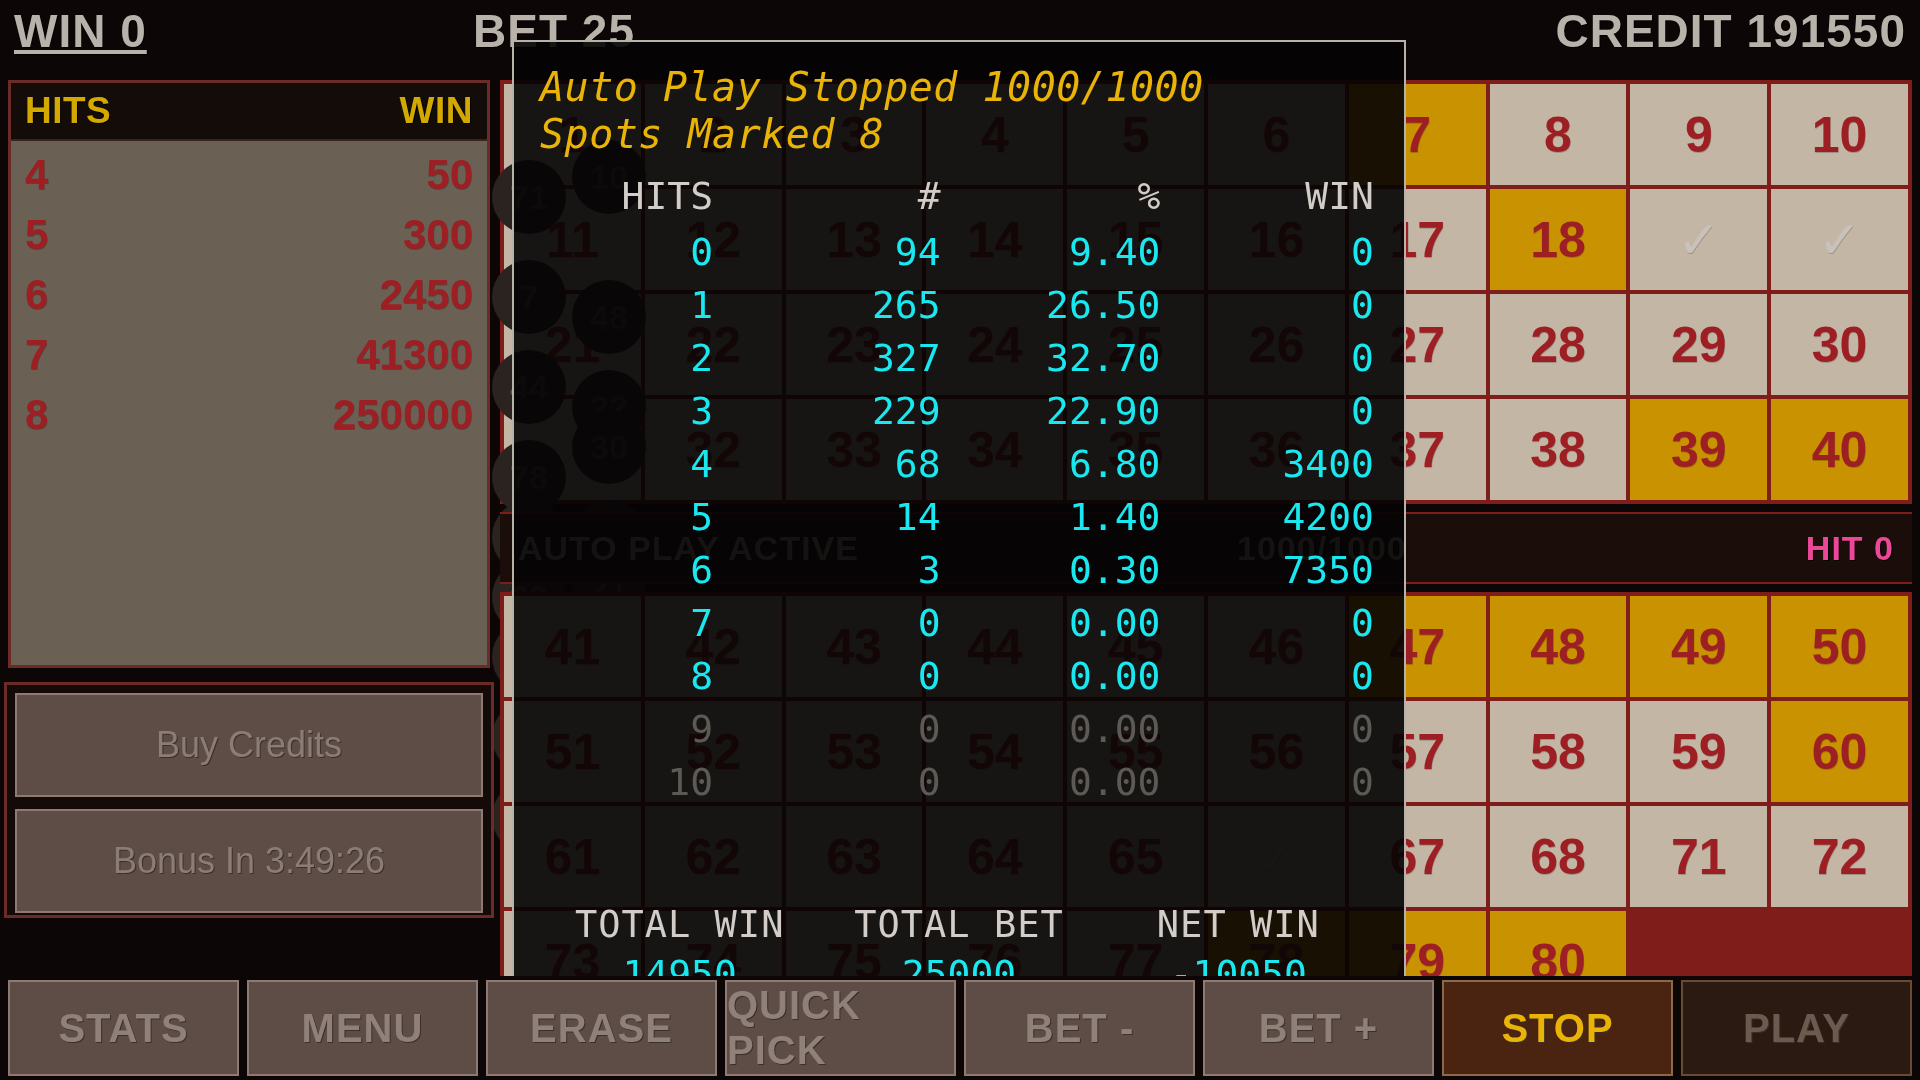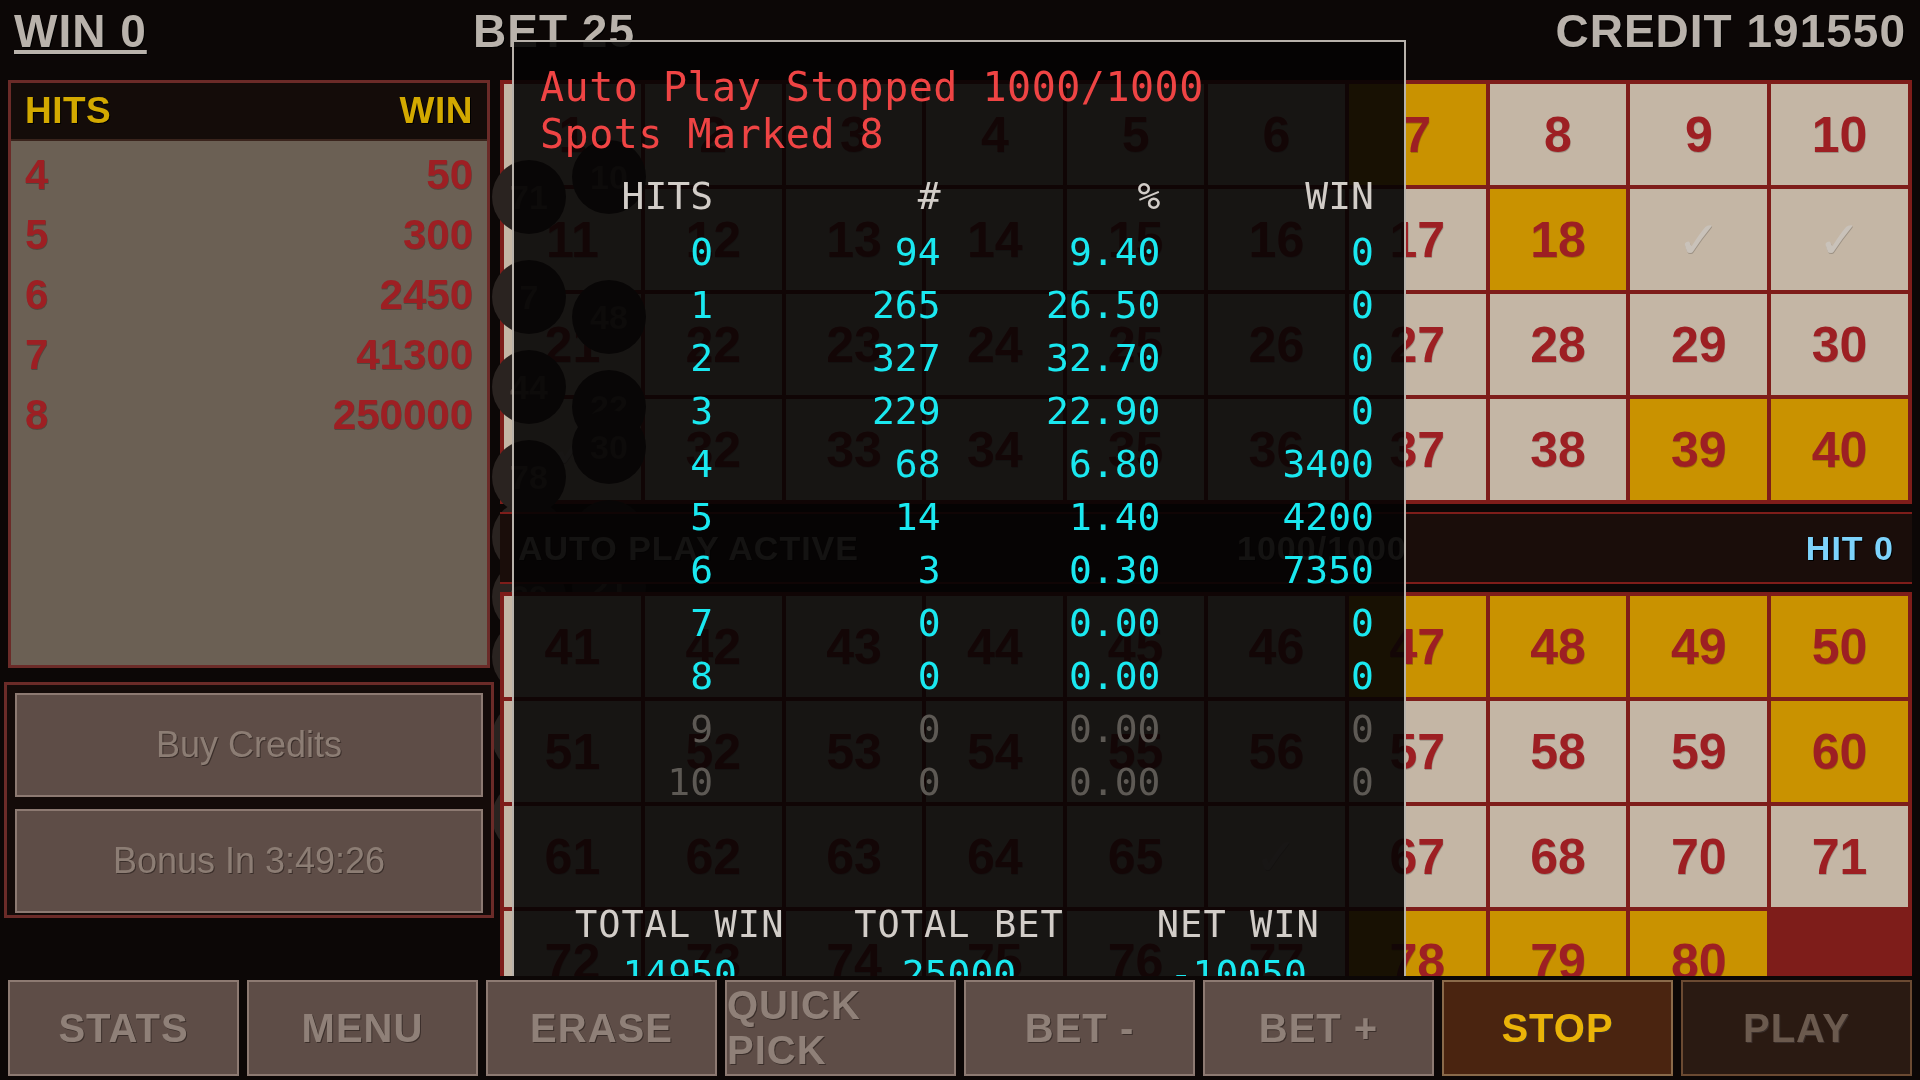--- a/index.html
+++ b/index.html
@@ -91,21 +91,21 @@
     width: 1412px; height: 72px;
     background: #1a0d0a;
     border-top: 2px solid #7e1d1a; border-bottom: 2px solid #7e1d1a;
     display: flex; align-items: center; justify-content: space-between;
     padding: 0 18px;
   }
   .statusbar span {
     font-size: 34px; font-weight: bold; color: #a79e96;
     letter-spacing: 1px; text-shadow: 1px 1px 0 #000;
   }
-  .statusbar .sb-hit { color: #7dd3fc; margin-left: 21px; }
+  .statusbar .sb-hit { color: #ec4899; margin-left: 21px; }
 
   
   .balls { position: absolute; left: 0; top: 0; width: 1412px; height: 424px; }
   .ball {
     position: absolute; width: 74px; height: 74px; border-radius: 50%;
     background: #2a2320;
     display: flex; align-items: center; justify-content: center;
     font-size: 34px; font-weight: bold; color: #5a4f49;
   }
 
@@ -127,22 +127,22 @@
   
   .dialog {
     position: absolute; left: 512px; top: 40px;
     width: 894px; height: 980px;
     background: rgba(4,3,3,0.90);
     border: 2px solid #b8b2ab;
     padding: 22px 26px 0 26px;
   }
   .dlg-title {
     font-family: "DejaVu Sans Mono", "Liberation Mono", monospace;
-    font-size: 40px; color: #ef4444; letter-spacing: 0.5px;
-    line-height: 1.18; white-space: nowrap;
+    font-size: 40px; color: #eab308; letter-spacing: 0.5px;
+    line-height: 1.18; white-space: nowrap; font-style: italic;
   }
   .dlg-table {
     margin-top: 16px;
     font-family: "DejaVu Sans Mono", "Liberation Mono", monospace;
     width: 100%;
     border-collapse: collapse;
   }
   .dlg-table th {
     font-size: 38px; font-weight: normal; color: #d2cdc8;
     padding: 0 0 8px 0;
@@ -267,21 +267,20 @@
         <div class="cell">59</div>
         <div class="cell marked">60</div>
         <div class="cell">61</div>
         <div class="cell">62</div>
         <div class="cell">63</div>
         <div class="cell">64</div>
         <div class="cell">65</div>
         <div class="cell check">✓</div>
         <div class="cell">67</div>
         <div class="cell">68</div>
-        <div class="cell">70</div>
         <div class="cell">71</div>
         <div class="cell">72</div>
         <div class="cell">73</div>
         <div class="cell">74</div>
         <div class="cell">75</div>
         <div class="cell">76</div>
         <div class="cell">77</div>
         <div class="cell marked">78</div>
         <div class="cell marked">79</div>
         <div class="cell marked">80</div>

